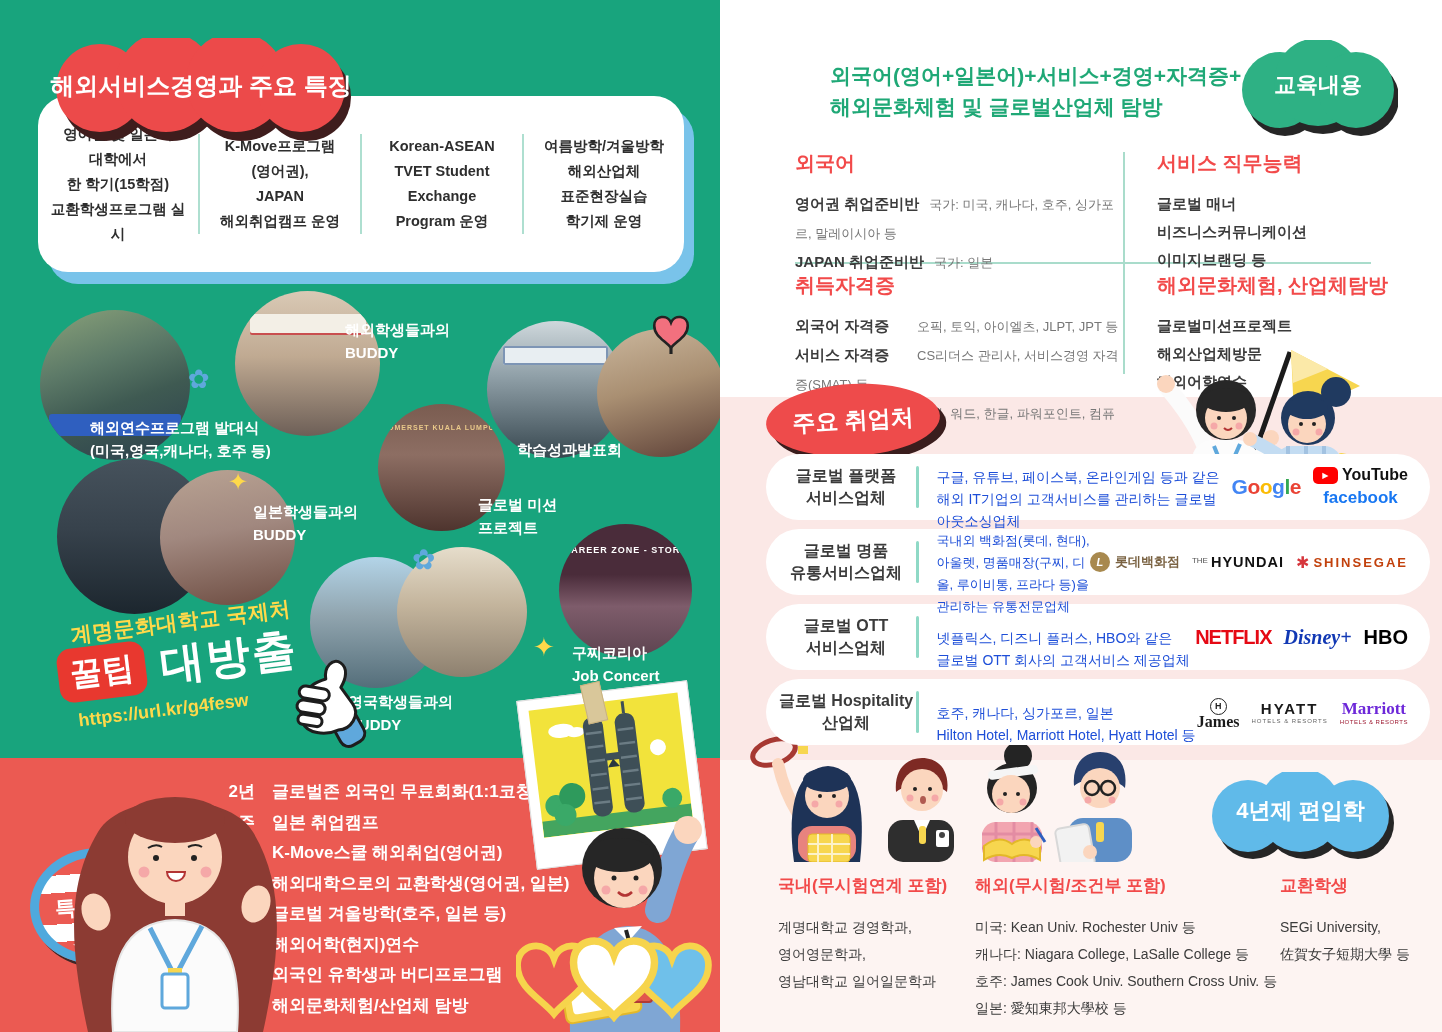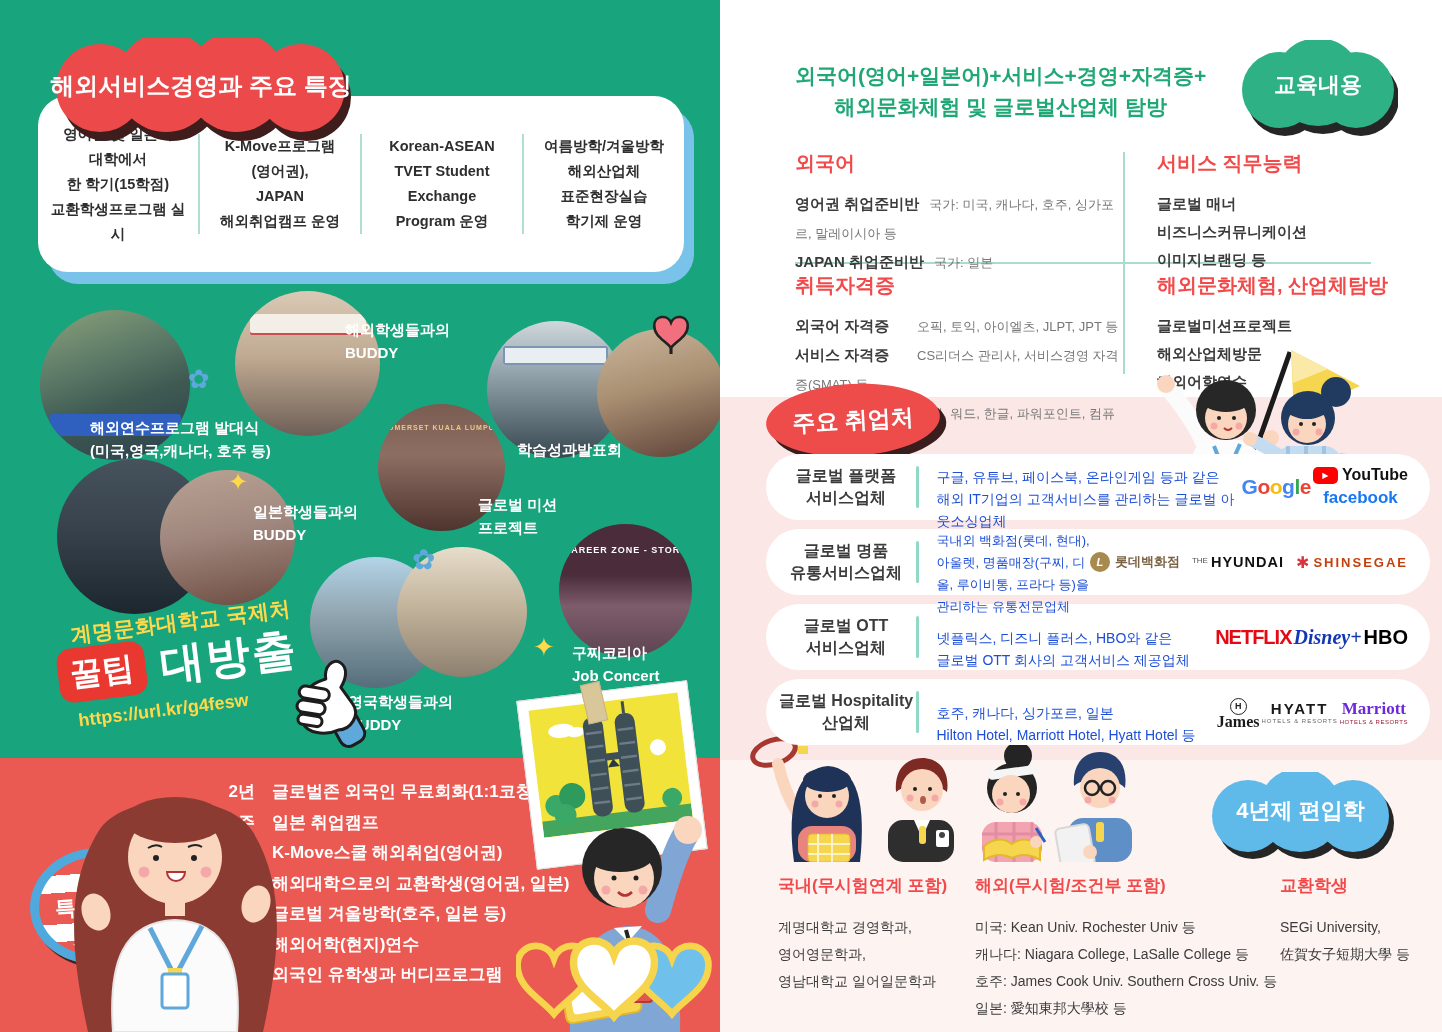--- a/index.html
+++ b/index.html
@@ -70,21 +70,21 @@
     padding:10px 10px 0 10px;box-sizing:border-box;transform:rotate(-7deg);z-index:3;}
   .pol-photo{width:100%;height:128px;background:#F2E33B;overflow:hidden;}
   .pol-clip{position:absolute;left:66px;top:-10px;width:18px;height:38px;background:#D9C79A;border:1px solid #c9b27e;transform:rotate(-6deg);}
   .illus{position:absolute;}
 
   
   .page-right{position:absolute;left:720px;top:0;width:722px;height:1032px;background:#fff;}
   .pink-band{position:absolute;left:720px;top:397px;width:722px;height:363px;background:#FBE8E6;z-index:1;}
   .bottom-band{position:absolute;left:720px;top:760px;width:722px;height:272px;background:#FDF4F2;z-index:1;}
 
-  .rp-title{position:absolute;left:795px;top:60px;color:#1FA876;font-size:21px;font-weight:bold;line-height:31px;z-index:2;text-align:center;}
+  .rp-title{position:absolute;left:830px;top:60px;color:#1FA876;font-size:21px;font-weight:bold;line-height:31px;z-index:2;}
 
   .edu{position:absolute;left:795px;top:150px;width:600px;height:230px;z-index:2;}
   .edu-sec{position:absolute;}
   .edu-h{color:#F24A4A;font-size:20px;font-weight:bold;margin-bottom:13px;}
   .edu-row{font-size:15px;line-height:28px;color:#3b3b3b;}
   .edu-row b{font-weight:bold;}
   .edu-row span{font-size:13px;color:#777;margin-left:10px;font-weight:normal;}
   .edu-row .lb{display:inline-block;width:112px;}
   .edu-items{font-size:15px;font-weight:bold;color:#3b3b3b;line-height:28px;}
   .edu-vline{position:absolute;left:328px;top:2px;width:2px;height:222px;background:#A9DCCB;}
@@ -92,21 +92,21 @@
 
   .jobs-badge{position:absolute;left:766px;top:384px;width:174px;height:72px;background:#EE4B4B;border-radius:50%;
     box-shadow:6px 7px 0 #3A1D1D;transform:rotate(-3deg);display:flex;align-items:center;justify-content:center;z-index:3;}
   .jobs-badge span{color:#fff;font-size:23px;font-weight:bold;}
 
   .job-rows{position:absolute;left:766px;top:454px;width:664px;z-index:3;}
   .job-row{height:66px;margin-bottom:9px;background:#fff;border-radius:33px;display:flex;align-items:center;padding:0 22px 0 10px;box-sizing:border-box;}
   .job-cat{width:140px;text-align:center;font-size:16px;font-weight:bold;color:#3b3b3b;line-height:22px;}
   .job-div{width:2.5px;height:42px;background:#8FD9C6;border-radius:2px;}
   .job-desc{flex:1;padding-left:18px;font-size:14px;color:#1d4ed8;line-height:22px;margin-top:24px;}
-  .job-logos{display:flex;align-items:center;gap:2px;}
+  .job-logos{display:flex;align-items:center;gap:12px;}
 
   
   .logo-google{font-size:21px;font-weight:bold;letter-spacing:-.5px;}
   .stack{display:flex;flex-direction:column;align-items:flex-start;gap:4px;}
   .logo-youtube{display:flex;align-items:center;}
   .yt-play{display:inline-flex;width:25px;height:17px;background:#FF0000;border-radius:5px;color:#fff;font-size:8px;
     align-items:center;justify-content:center;margin-right:4px;font-style:normal;}
   .logo-youtube b{font-size:16px;color:#111;}
   .logo-facebook{color:#1877F2;font-size:17px;font-weight:bold;align-self:center;}
   .logo-lotte{display:flex;align-items:center;}
@@ -281,20 +281,24 @@
         <span class="b-period">16주</span>
         <span class="b-text">글로벌 겨울방학(호주, 일본 등)</span>
       </div>
     <div class="benefit-row">
         <span class="b-period">4주</span>
         <span class="b-text">해외어학(현지)연수</span>
       </div>
     <div class="benefit-row">
         <span class="b-period">2주</span>
         <span class="b-text">외국인 유학생과 버디프로그램</span>
+      </div>
+    <div class="benefit-row">
+        <span class="b-period">1주</span>
+        <span class="b-text">해외문화체험/산업체 탐방</span>
       </div>
   </div>
 
   <div class="polaroid">
     <div class="pol-clip"></div>
     <div class="pol-photo">
       <svg viewBox="0 0 150 128" width="100%" height="100%">
         <ellipse cx="30" cy="24" rx="13" ry="7" fill="#fff"></ellipse>
           <ellipse cx="44" cy="27" rx="9" ry="5" fill="#fff"></ellipse>
         <circle cx="124" cy="52" r="8" fill="#fff"></circle>

